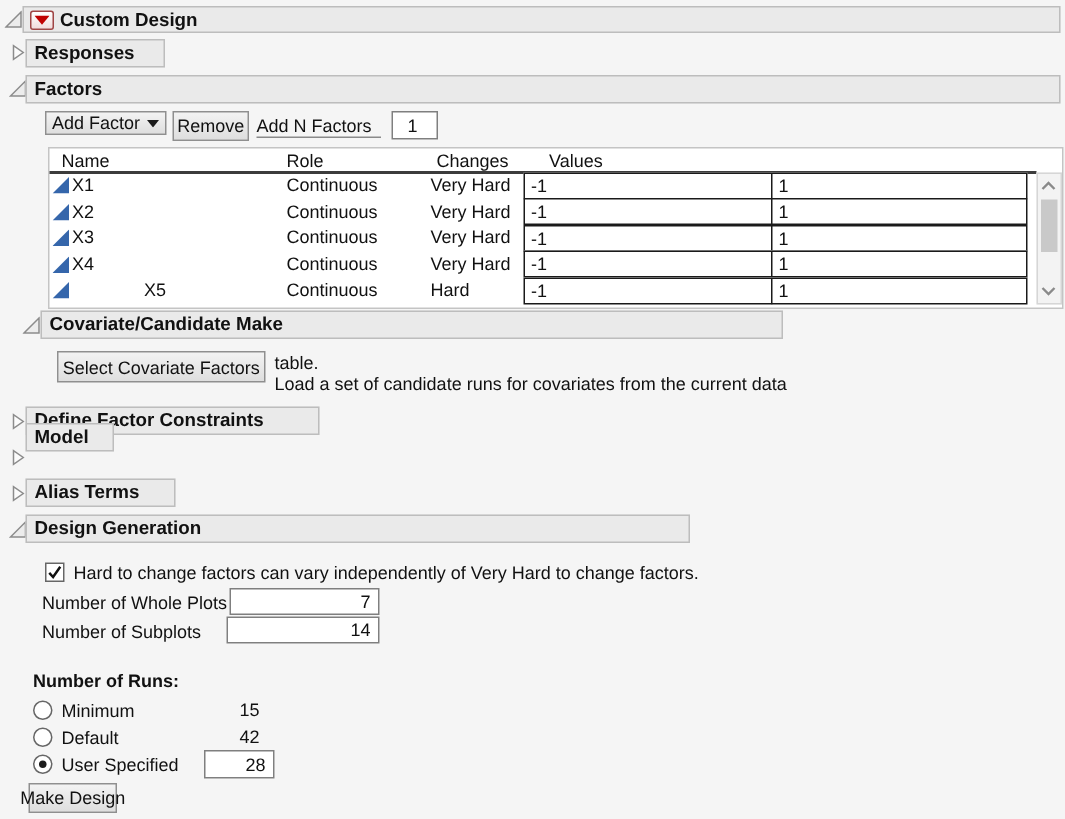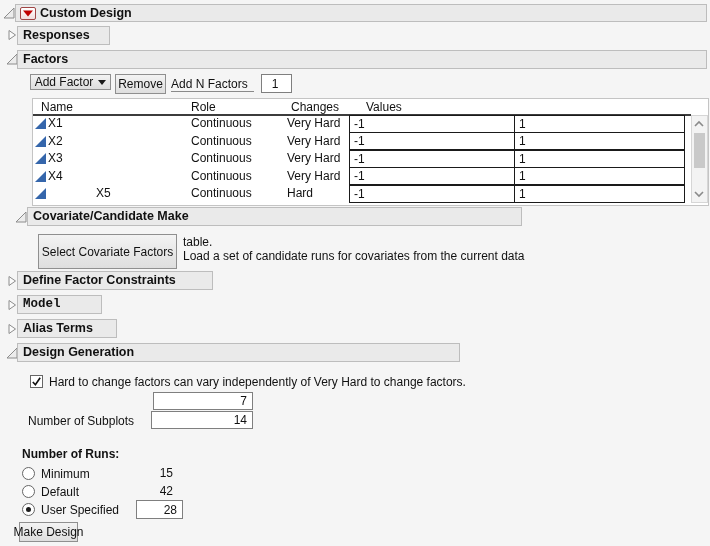--- a/index.html
+++ b/index.html
@@ -193,39 +193,39 @@
         </svg>
     </div>
   </div>
 
   <svg class="tri" style="left:15px; top:211px;" viewBox="0 0 12 12">
       <polygon points="1,11 11,11 11,1" fill="#ececec" stroke="#8c8c8c" stroke-width="1"></polygon>
     </svg>
   <div class="hbar" style="left:27px; top:207px; width:495px;">
     <span>Covariate/Candidate Make</span>
   </div>
-  <div class="btn" style="left:38px; top:234px; width:139px; height:35px;">
+  <div class="btn" style="left:38px; top:234px; width:139px; height:21px;">
     <span>Select Covariate Factors</span>
   </div>
   <div class="lbl" style="left:183px; top:235px; line-height:14px;">
     <div>table.</div>
     <div>Load a set of candidate runs for covariates from the current data</div>
   </div>
 
   <svg class="tri" style="left:6px; top:275px;" viewBox="0 0 12 12">
       <polygon points="3,1.5 3,10.5 9.5,6" fill="#fbfbfb" stroke="#8c8c8c" stroke-width="1"></polygon>
     </svg>
   <div class="hbar" style="left:17px; top:271px; width:196px;">
     <span>Define Factor Constraints</span>
   </div>
 
   <svg class="tri" style="left:6px; top:299px;" viewBox="0 0 12 12">
       <polygon points="3,1.5 3,10.5 9.5,6" fill="#fbfbfb" stroke="#8c8c8c" stroke-width="1"></polygon>
     </svg>
-  <div class="hbar" style="left:17px; top:295px; width:85px;font-family:Liberation Mono, monospace;">
+  <div class="hbar" style="left:17px; top:282px; width:59px;">
     <span>Model</span>
   </div>
 
   <svg class="tri" style="left:6px; top:323px;" viewBox="0 0 12 12">
       <polygon points="3,1.5 3,10.5 9.5,6" fill="#fbfbfb" stroke="#8c8c8c" stroke-width="1"></polygon>
     </svg>
   <div class="hbar" style="left:17px; top:319px; width:100px;">
     <span>Alias Terms</span>
   </div>
 
@@ -236,20 +236,21 @@
     <span>Design Generation</span>
   </div>
 
   <div class="checkbox" style="left:30px; top:375px;">
     <svg width="11" height="11" viewBox="0 0 12 12" style="position:absolute; left:0; top:0;">
         <polyline points="2,6.5 4.8,9.5 10,2" fill="none" stroke="#111" stroke-width="1.8"></polyline>
       </svg>
   </div>
   <span class="lbl" style="left:49px; top:375px;">Hard to change factors can vary independently of Very Hard to change factors.</span>
 
+  <span class="lbl" style="left:28px; top:395px;">Number of Whole Plots</span>
   <input class="txtinput right" style="left: 153px; top: 392px; width: 100px; height: 18px;" value="7">
   <span class="lbl" style="left:28px; top:414px;">Number of Subplots</span>
   <input class="txtinput right" style="left: 151px; top: 411px; width: 102px; height: 18px;" value="14">
 
   <span class="lbl bold" style="left:22px; top:447px;">Number of Runs:</span>
 
   <div class="radio" style="left:22px; top:467px;"></div>
   <span class="lbl" style="left:41px; top:467px;">Minimum</span>
   <span class="lbl right" style="left:140px; top:466px; width:33px;">15</span>
 

